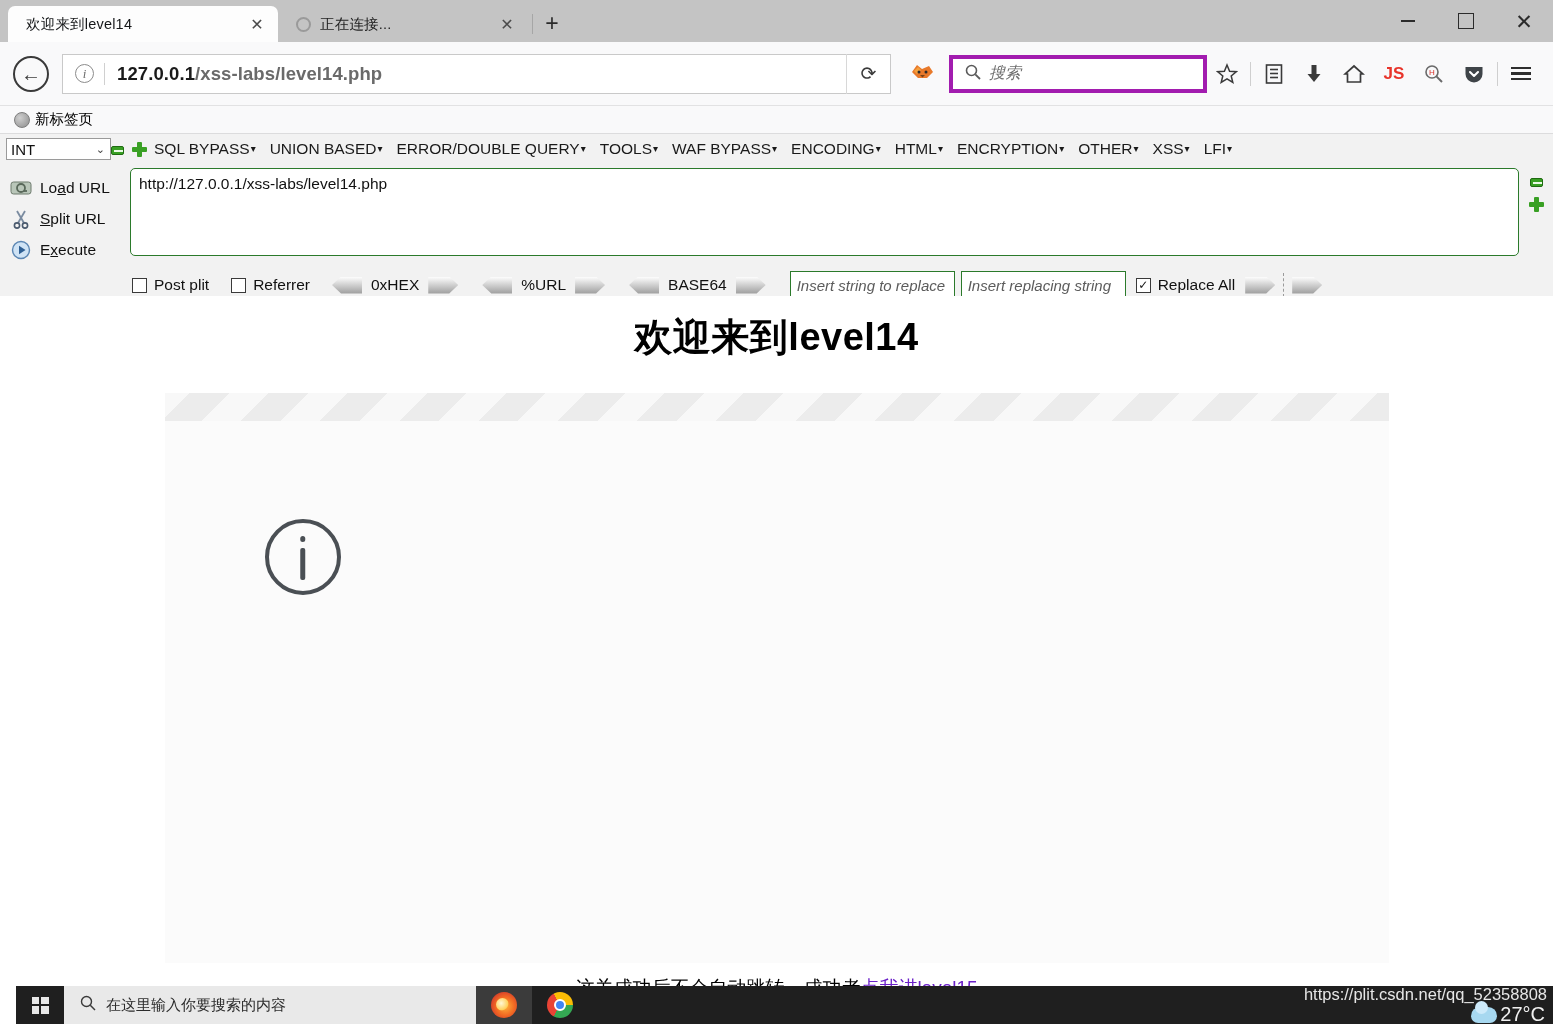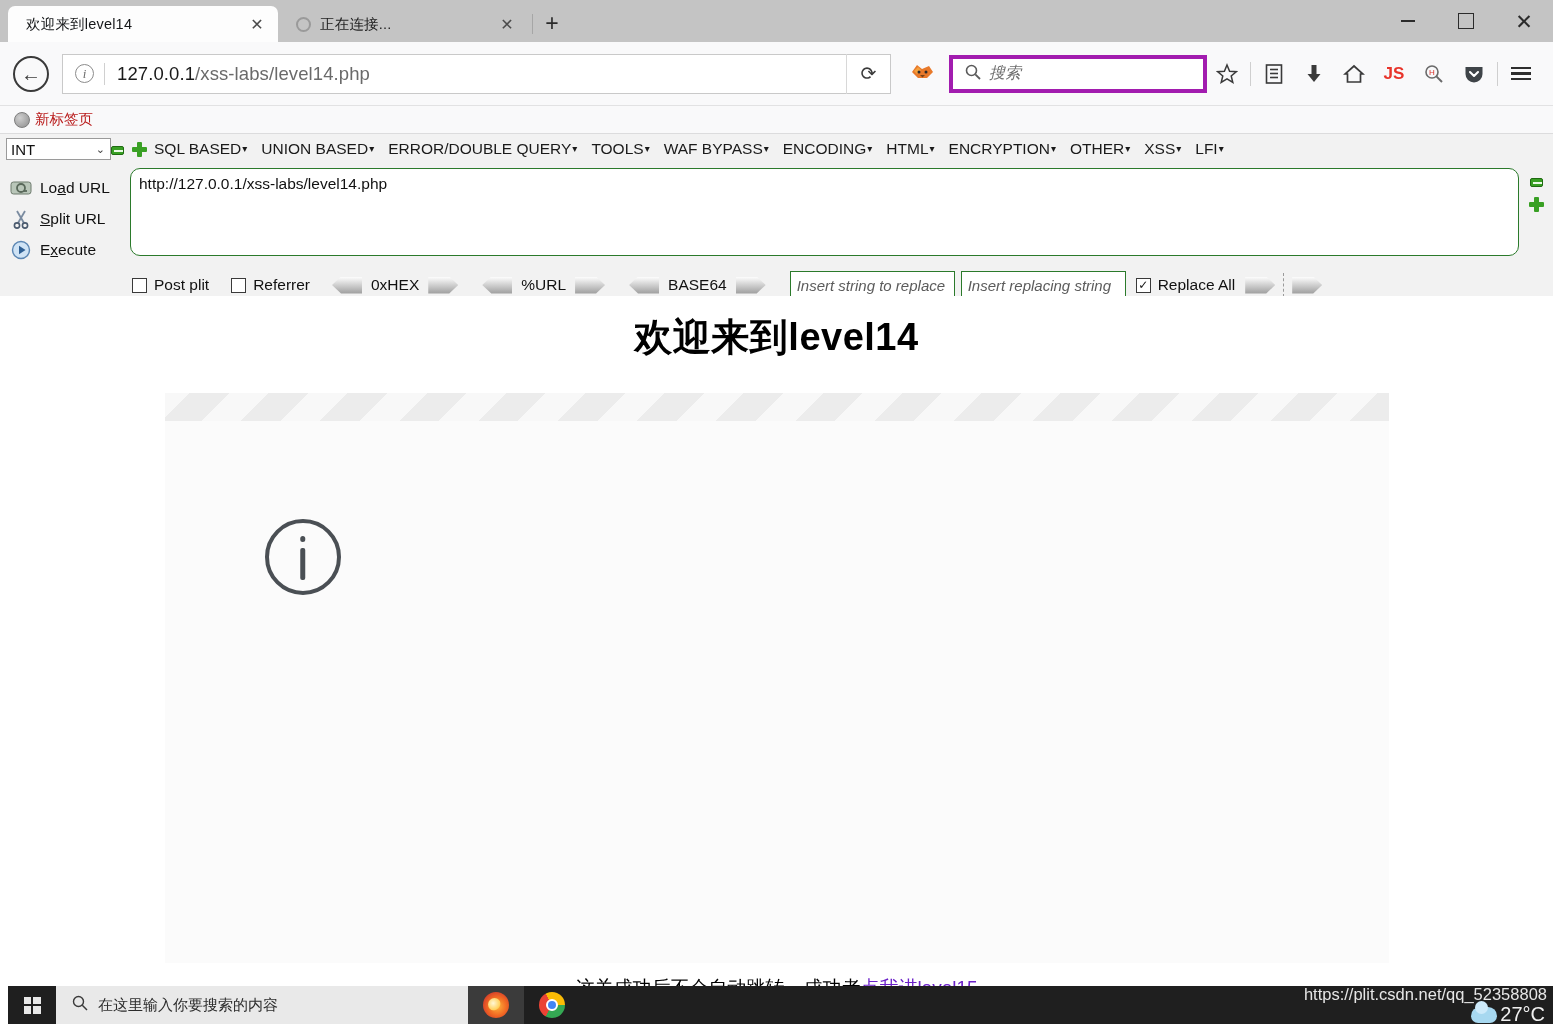--- a/index.html
+++ b/index.html
@@ -153,20 +153,21 @@
   .url-div {
     width: 1px; height: 22px; background: #d0d0d0; margin-right: 12px;
   }
   .url-text {
     font-size: 18.5px;
     color: #1a1a1a;
     letter-spacing: .1px;
     flex: 1;
     white-space: nowrap;
     overflow: hidden;
+    font-weight: bold;
   }
   .url-text .dim { color: #6a6a6a; }
   .reload {
     width: 44px; height: 40px;
     border-left: 1px solid #d8d8d8;
     display: flex; align-items: center; justify-content: center;
     font-size: 19px; color: #3b3b3b;
   }
   .searchbar {
     width: 258px; height: 38px;
@@ -199,21 +200,21 @@
   
   .bookmarkbar {
     height: 28px;
     background: #f9f9fa;
     display: flex; align-items: center;
     padding-left: 8px;
     border-bottom: 1px solid #dcdcdd;
   }
   .bm-item {
     display: flex; align-items: center;
-    font-size: 14.5px; color: #b91c1c;
+    font-size: 14.5px; color: #000000;
     padding: 0 6px;
     text-align: center;
   }
   .bm-globe {
     width: 16px; height: 16px; margin-right: 5px;
     border-radius: 50%;
     background: radial-gradient(circle at 35% 35%, #cfcfcf, #8d8d8d);
     border: 1px solid #7d7d7d;
     flex: none;
   }
@@ -295,21 +296,21 @@
   }
   .hb-action-label u { text-decoration: underline; }
   .hb-ta-wrap {
     flex: 1;
     display: flex;
   }
   .hb-textarea {
     flex: 1;
     height: 88px;
     border: 1.6px solid #2b7a2b;
-    border-radius: 10px;
+    border-radius: 5px;
     background: #fff;
     font-size: 15.5px;
     color: #111;
     padding: 5px 8px;
     font-family: "Liberation Sans", sans-serif;
     resize: none;
     outline: none;
     line-height: 1.35;
   }
   .hb-rightbtns {
@@ -487,21 +488,21 @@
     margin-top: 12px;
   }
   .footer-line a {
     color: #6b21c8;
     text-decoration: underline;
   }
 
   
   .taskbar {
     position: absolute;
-    bottom: 0; left: 8px; right: 0;
+    bottom: 0; left: 16px; right: 0;
     height: 38px;
     background: #1f1f1f;
     display: flex;
     align-items: flex-start;
   }
   .start-btn {
     width: 48px; height: 38px;
     display: flex; align-items: center; justify-content: center;
     flex: none;
   }
@@ -694,21 +695,21 @@
   <div class="hackbar">
 
     <div class="hb-menurow">
       <div class="hb-select">
         <span>INT</span>
         <span class="caret">⌄</span>
       </div>
       <div class="minus-green"></div>
       <div class="plus-green"></div>
 
-      <div class="hb-menu"><span>SQL BASED</span><span class="mcaret">▾</span></div>
+      <div class="hb-menu"><span>SQL BYPASS</span><span class="mcaret">▾</span></div>
       <div class="hb-menu"><span>UNION BASED</span><span class="mcaret">▾</span></div>
       <div class="hb-menu"><span>ERROR/DOUBLE QUERY</span><span class="mcaret">▾</span></div>
       <div class="hb-menu"><span>TOOLS</span><span class="mcaret">▾</span></div>
       <div class="hb-menu"><span>WAF BYPASS</span><span class="mcaret">▾</span></div>
       <div class="hb-menu"><span>ENCODING</span><span class="mcaret">▾</span></div>
       <div class="hb-menu"><span>HTML</span><span class="mcaret">▾</span></div>
       <div class="hb-menu"><span>ENCRYPTION</span><span class="mcaret">▾</span></div>
       <div class="hb-menu"><span>OTHER</span><span class="mcaret">▾</span></div>
       <div class="hb-menu"><span>XSS</span><span class="mcaret">▾</span></div>
       <div class="hb-menu"><span>LFI</span><span class="mcaret">▾</span></div>

